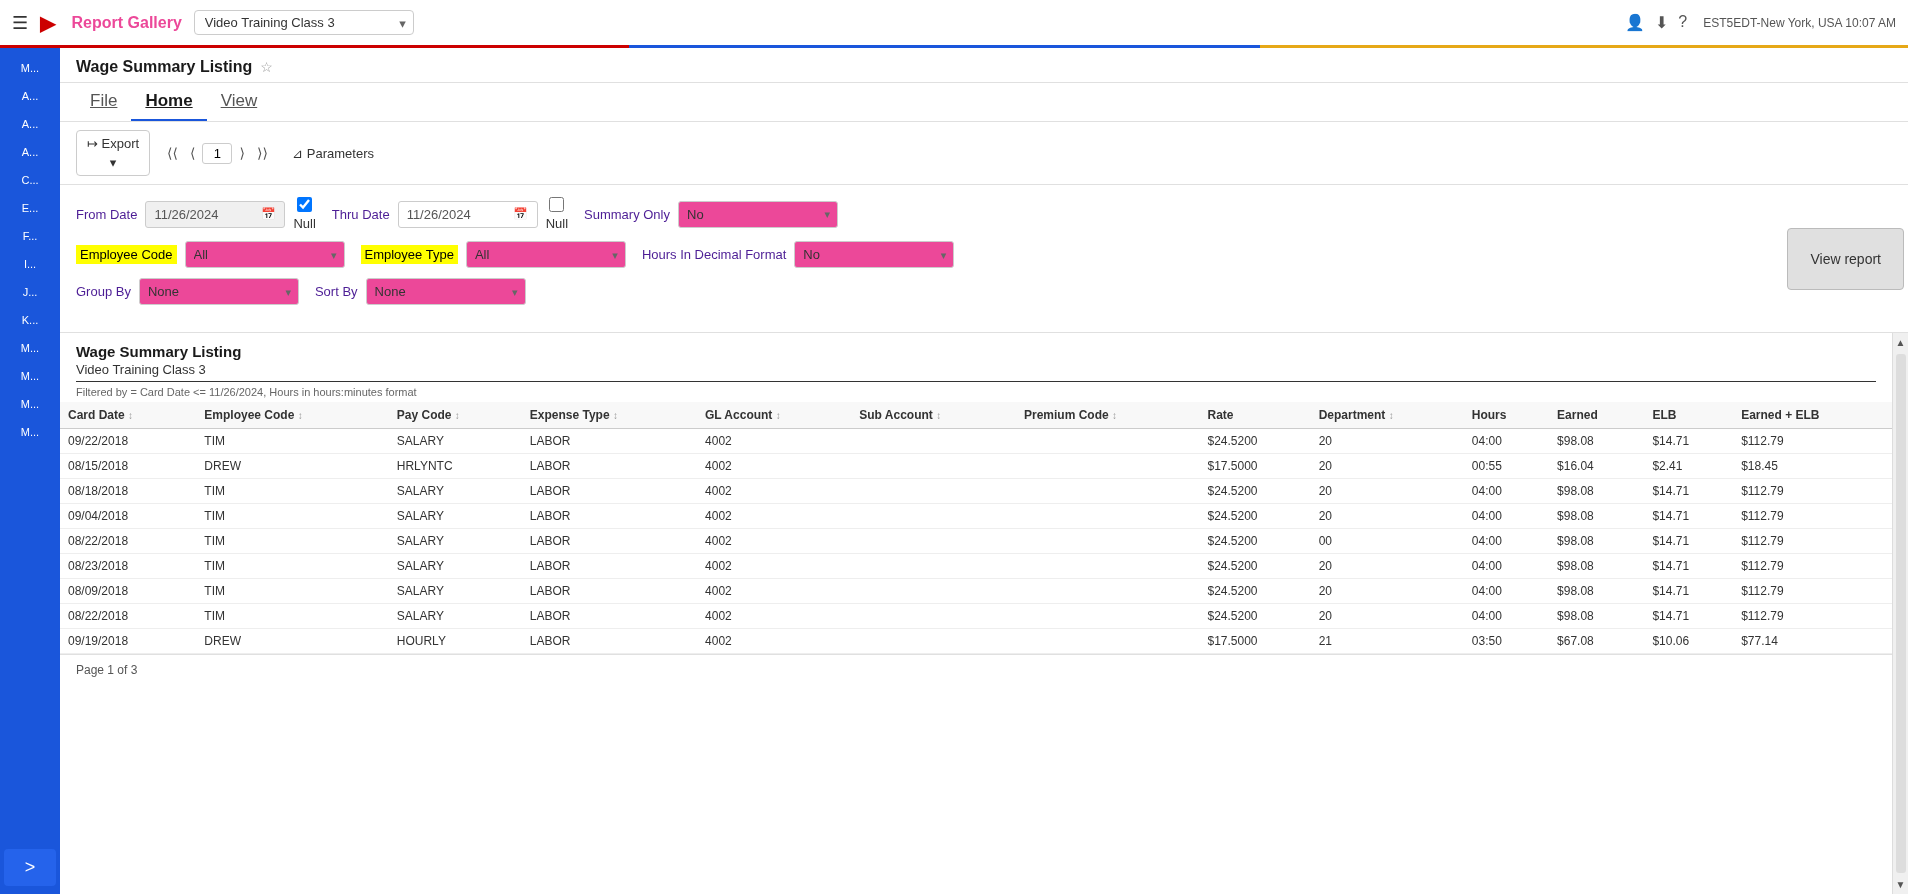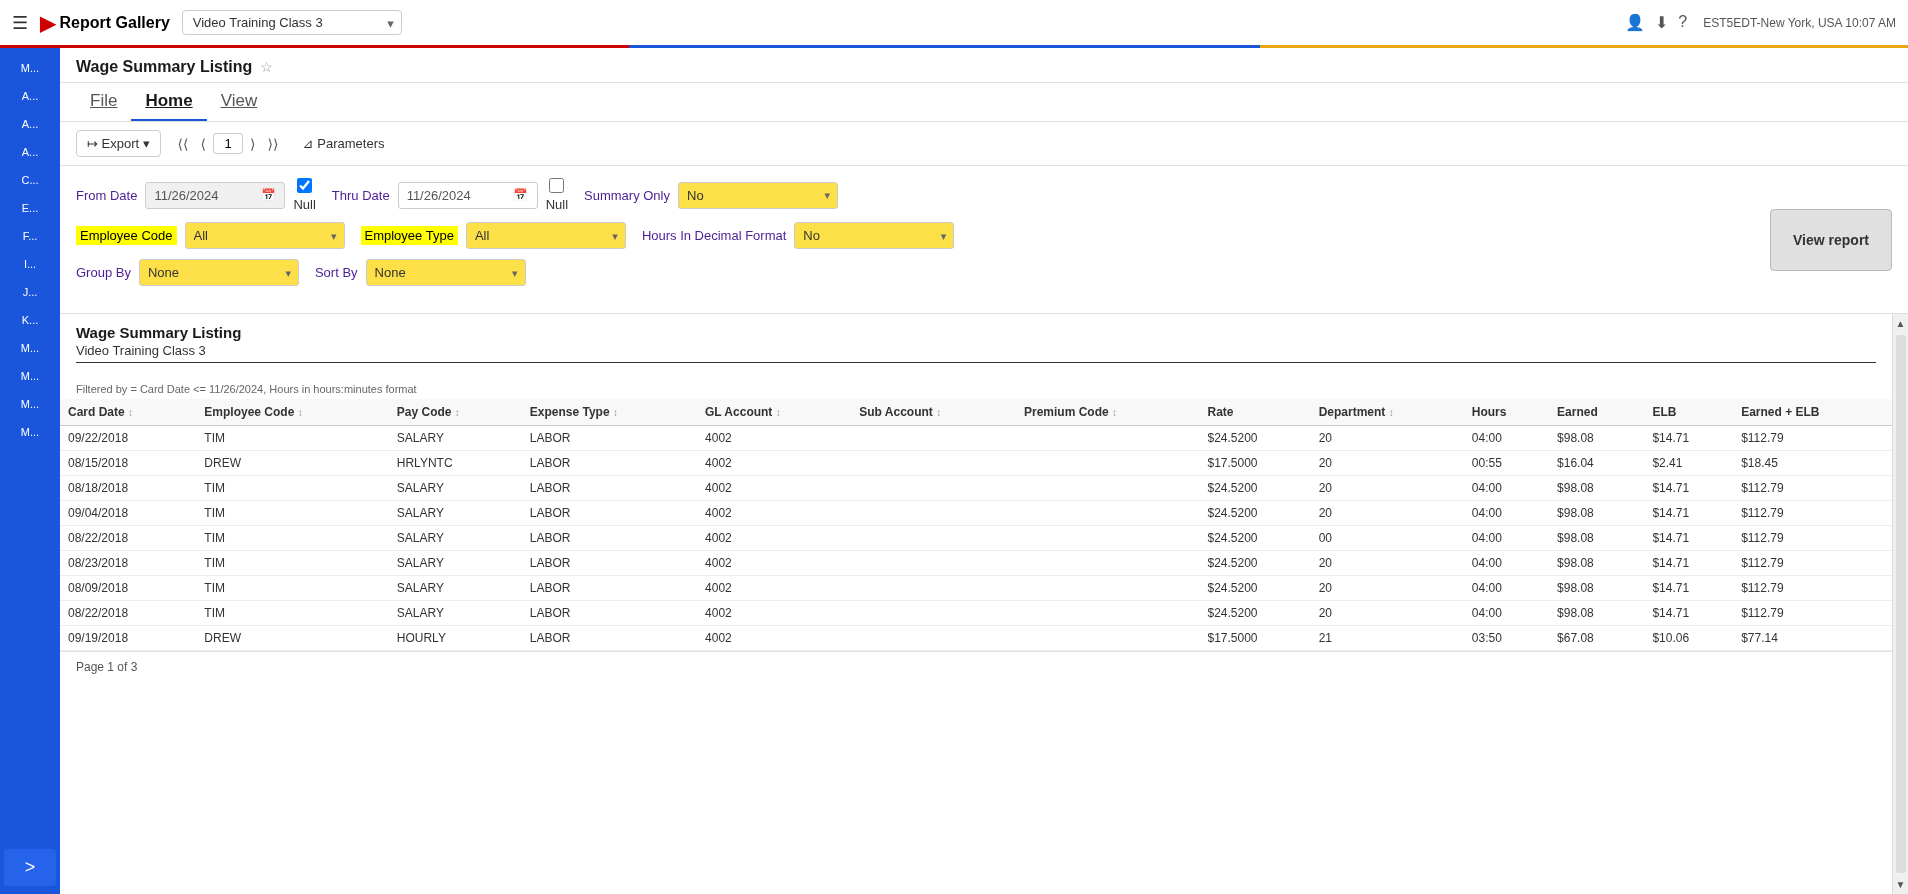--- a/index.html
+++ b/index.html
@@ -8,21 +8,21 @@
     
     .top-bar {
       display: flex; align-items: center; height: 48px;
       background: #fff; border-bottom: 3px solid transparent;
       border-image: linear-gradient(to right, #cc0000 33%, #1a56db 33% 66%, #e6a817 66%) 1;
       padding: 0 12px; gap: 12px;
     }
     .hamburger { cursor: pointer; font-size: 18px; color: #333; }
     .logo { display: flex; align-items: center; gap: 4px; font-weight: bold; font-size: 16px; color: #1a1a1a; }
     .logo-arrow { color: #cc0000; font-size: 20px; }
-    .logo-blue { color: #000000; }
+    .logo-blue { color: #ec4899; margin-left: 12px; }
     .report-title-select {
       border: 1px solid #ccc; border-radius: 4px; padding: 4px 28px 4px 10px;
       font-size: 13px; background: #fff; appearance: none; cursor: pointer;
       min-width: 220px; color: #333;
     }
     .select-wrapper { position: relative; }
     .select-wrapper::after { content: '▾'; position: absolute; right: 8px; top: 50%; transform: translateY(-50%); pointer-events: none; color: #666; }
     .top-bar-right { margin-left: auto; display: flex; align-items: center; gap: 16px; font-size: 12px; color: #555; }
     .top-bar-right .icons { display: flex; gap: 10px; }
     .top-bar-right .icons span { cursor: pointer; font-size: 16px; }
@@ -49,50 +49,50 @@
     .page-header h2 { font-size: 16px; font-weight: bold; color: #1a1a1a; }
     .star-icon { color: #999; cursor: pointer; font-size: 14px; }
 
     
     .menu-tabs { display: flex; gap: 0; padding: 0 16px; border-bottom: 1px solid #e0e0e0; }
     .menu-tab { padding: 8px 14px; cursor: pointer; font-size: 17px; color: #555; border-bottom: 2px solid transparent; text-decoration: underline; }
     .menu-tab.active { color: #1a1a1a; border-bottom: 2px solid #1a56db; font-weight: bold; }
 
     
     .toolbar { display: flex; align-items: center; padding: 8px 16px; gap: 8px; border-bottom: 1px solid #e0e0e0; }
-    .toolbar-btn { display: flex; align-items: center; gap: 4px; padding: 5px 10px; border: 1px solid #ccc; border-radius: 4px; background: #fff; cursor: pointer; font-size: 13px; color: #333; }
+    .toolbar-btn { display: flex; align-items: center; gap: 4px; padding: 5px 10px; border: 1px solid #ccc; border-radius: 4px; background: #fff; cursor: pointer; font-size: 13px; color: #333; flex-direction: column; }
     .toolbar-nav { display: flex; align-items: center; gap: 2px; margin-left: 4px; }
     .toolbar-nav button { background: none; border: none; cursor: pointer; color: #555; font-size: 14px; padding: 2px 5px; }
     .toolbar-nav .page-num { padding: 2px 8px; border: 1px solid #ccc; border-radius: 3px; font-size: 13px; min-width: 30px; text-align: center; }
     .filter-btn { display: flex; align-items: center; gap: 4px; padding: 5px 10px; border: 1px solid transparent; border-radius: 4px; background: none; cursor: pointer; font-size: 13px; color: #333; }
 
     
     .params-section { padding: 12px 16px; background: #fff; border-bottom: 1px solid #e0e0e0; position: relative; }
     .params-row { display: flex; align-items: center; gap: 16px; margin-bottom: 10px; flex-wrap: wrap; }
     .param-group { display: flex; align-items: center; gap: 8px; }
     .param-label { font-size: 13px; color: #4c1d95; white-space: nowrap; }
     .param-input { padding: 5px 8px; border: 1px solid #ccc; border-radius: 3px; font-size: 13px; width: 140px; color: #555; display: flex; align-items: center; justify-content: space-between; cursor: pointer; }
     .param-input .cal-icon { color: #666; font-size: 12px; }
     .checkbox-wrapper { display: flex; align-items: center; gap: 4px; flex-direction: column; }
     .checkbox-wrapper input[type=checkbox] { width: 15px; height: 15px; }
     .null-label { font-size: 13px; color: #333; }
     .highlight-label { background: #ffff00; padding: 2px 4px; font-weight: 500; font-size: 13px; }
-    .param-select { padding: 5px 28px 5px 8px; border: 1px solid #ccc; border-radius: 3px; font-size: 13px; background: #fde047; appearance: none; cursor: pointer; min-width: 130px; color: #333; }
+    .param-select { padding: 5px 28px 5px 8px; border: 1px solid #ccc; border-radius: 3px; font-size: 13px; background: #ec4899; appearance: none; cursor: pointer; min-width: 130px; color: #333; }
     .param-select-wrap { position: relative; }
     .param-select-wrap::after { content: '▾'; position: absolute; right: 8px; top: 50%; transform: translateY(-50%); pointer-events: none; color: #666; font-size: 11px; }
     .view-report-btn {
-      position: absolute; right: 16px; top: 50%; transform: translateY(-50%);
+      position: absolute; right: 4px; top: 50%; transform: translateY(-50%);
       background: #e0e0e0; border: 1px solid #bbb; border-radius: 4px;
-      padding: 22px 22px; font-size: 14px; cursor: pointer; color: #333; font-weight: 700;
+      padding: 22px 22px; font-size: 14px; cursor: pointer; color: #333; font-weight: 400;
       white-space: nowrap;
     }
     .report-header { padding: 10px 16px 4px; }
     .report-title { font-size: 15px; font-weight: bold; color: #1a1a1a; }
     .report-subtitle { font-size: 13px; color: #333; margin-top: 2px; }
-    .report-filter { font-size: 11px; color: #666; margin-top: 4px; border-top: 1px solid #333; padding-top: 20px; }
+    .report-filter { font-size: 11px; color: #666; margin-top: 4px; border-top: 1px solid #333; padding-top: 4px; }
     
     
     .data-table { width: 100%; border-collapse: collapse; font-size: 12px; }
     .data-table th {
       background: #f8f8f8; padding: 6px 8px; text-align: left; font-weight: 600; color: #333;
       border-bottom: 1px solid #ccc; white-space: nowrap; cursor: pointer;
     }
     .data-table th .sort-icon { font-size: 10px; color: #999; }
     .data-table td { padding: 5px 8px; border-bottom: 1px solid #eee; color: #333; white-space: nowrap; }
     .page-footer { padding: 8px 16px; font-size: 12px; color: #555; border-top: 1px solid #e0e0e0; background: #fff; }

